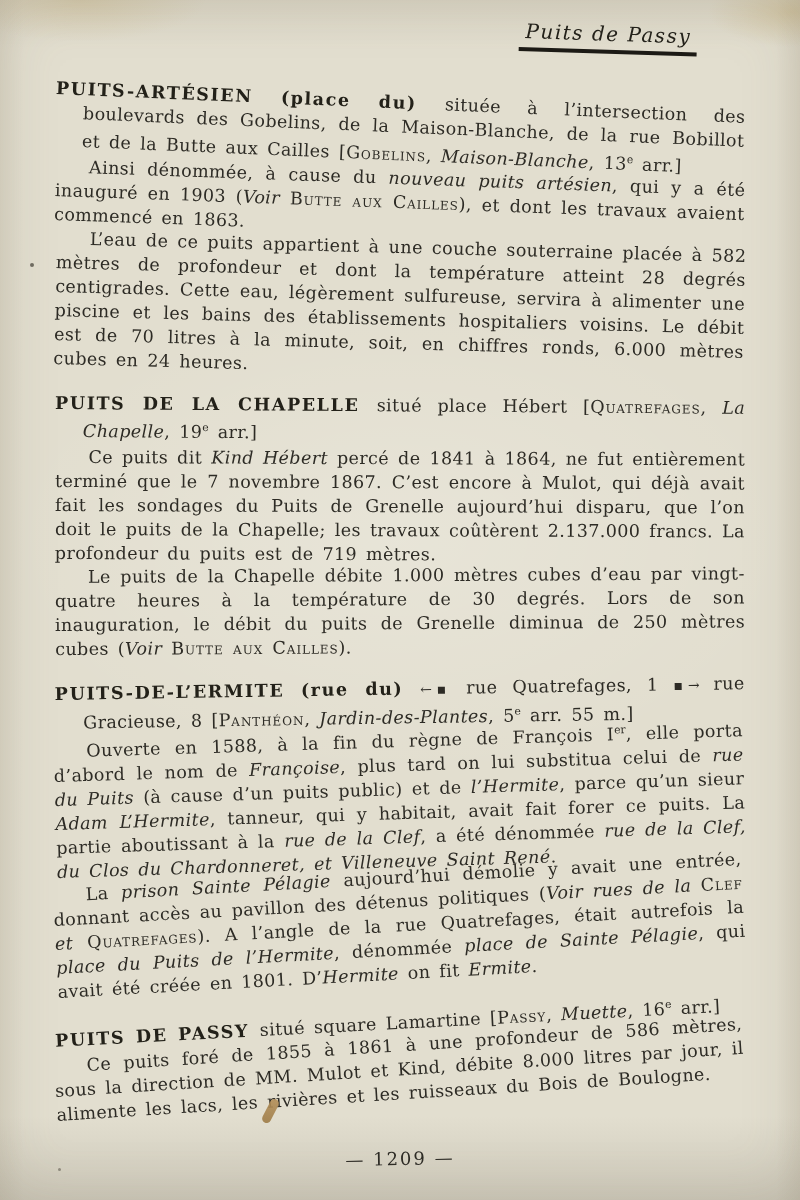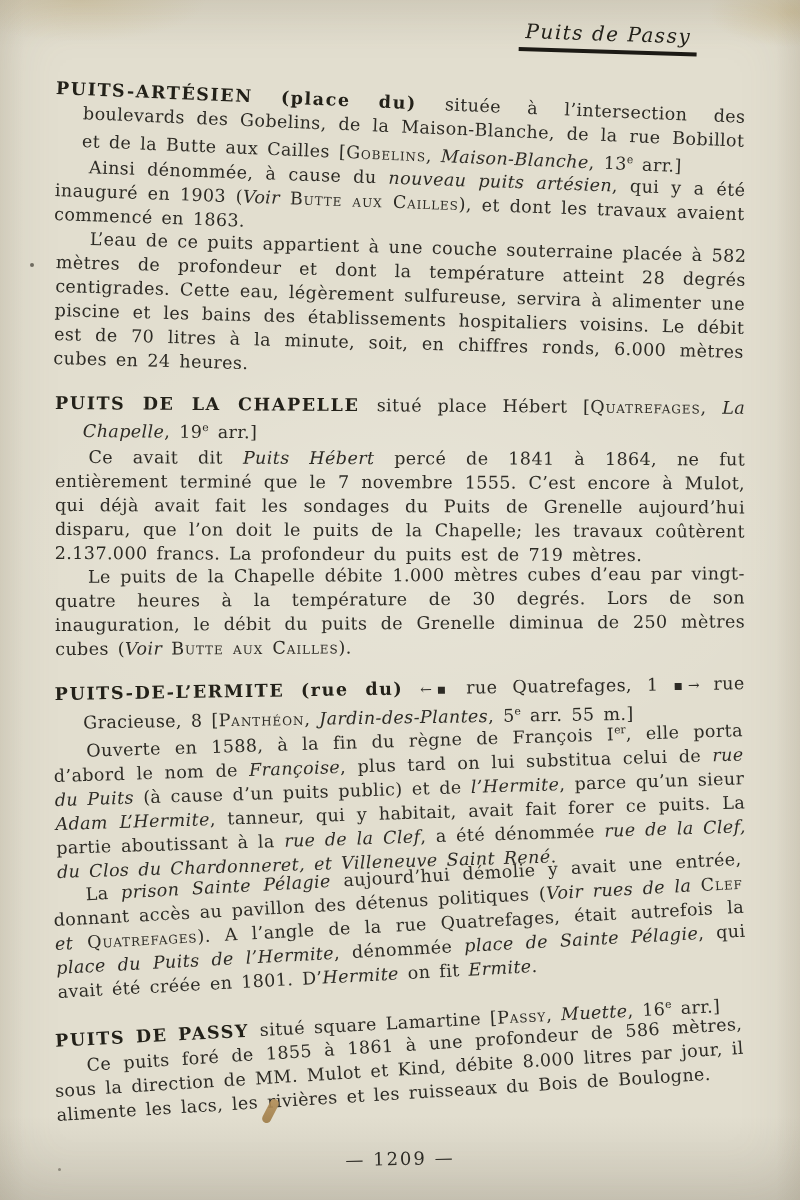--- a/index.html
+++ b/index.html
@@ -112,21 +112,21 @@
     </div>
 
     <section class="entry">
       <div class="entry-head rot-a"><span class="st-b">PUITS-ARTÉSIEN (place du) </span><span>située à l’intersection des boulevards des Gobelins, de la Maison-Blanche, de la rue Bobillot et de la Butte aux Cailles [</span><span class="st-sc">Gobelins</span><span>, </span><span class="st-i">Maison-Blanche</span><span>, 13</span><span class="st-sup">e</span><span> arr.]</span></div>
       <p class="para rot-b"><span>Ainsi dénommée, à cause du </span><span class="st-i">nouveau puits artésien</span><span>, qui y a été inauguré en 1903 (</span><span class="st-i">Voir</span><span> </span><span class="st-sc">Butte aux Cailles</span><span>), et dont les travaux avaient commencé en 1863.</span></p>
       <p class="para rot-c"><span>L’eau de ce puits appartient à une couche souterraine placée à 582 mètres de profondeur et dont la température atteint 28 degrés centigrades. Cette eau, légèrement sulfureuse, servira à alimenter une piscine et les bains des établissements hospitaliers voisins. Le débit est de 70 litres à la minute, soit, en chiffres ronds, 6.000 mètres cubes en 24 heures.</span></p>
     </section>
 
     <section class="entry">
       <div class="entry-head rot-d"><span class="st-b">PUITS DE LA CHAPELLE </span><span>situé place Hébert [</span><span class="st-sc">Quatrefages</span><span>, </span><span class="st-i">La Chapelle</span><span>, 19</span><span class="st-sup">e</span><span> arr.]</span></div>
-      <p class="para rot-e"><span>Ce avait dit </span><span class="st-i">Puits Hébert</span><span> percé de 1841 à 1864, ne fut entièrement terminé que le 7 novembre 1555. C’est encore à Mulot, qui déjà avait fait les sondages du Puits de Grenelle aujourd’hui disparu, que l’on doit le puits de la Chapelle; les travaux coûtèrent 2.137.000 francs. La profondeur du puits est de 719 mètres.</span></p>
+      <p class="para rot-e"><span>Ce puits dit </span><span class="st-i">Kind Hébert</span><span> percé de 1841 à 1864, ne fut entièrement terminé que le 7 novembre 1867. C’est encore à Mulot, qui déjà avait fait les sondages du Puits de Grenelle aujourd’hui disparu, que l’on doit le puits de la Chapelle; les travaux coûtèrent 2.137.000 francs. La profondeur du puits est de 719 mètres.</span></p>
       <p class="para rot-f"><span>Le puits de la Chapelle débite 1.000 mètres cubes d’eau par vingt-quatre heures à la température de 30 degrés. Lors de son inauguration, le débit du puits de Grenelle diminua de 250 mètres cubes (</span><span class="st-i">Voir</span><span> </span><span class="st-sc">Butte aux Cailles</span><span>).</span></p>
     </section>
 
     <section class="entry">
       <div class="entry-head rot-g"><span class="st-b">PUITS-DE-L’ERMITE (rue du) </span><span class="st-sym">←▪</span><span> rue Quatrefages, 1 </span><span class="st-sym">▪→</span><span> rue Gracieuse, 8 [</span><span class="st-sc">Panthéon</span><span>, </span><span class="st-i">Jardin-des-Plantes</span><span>, 5</span><span class="st-sup">e</span><span> arr. 55 m.]</span></div>
       <p class="para rot-h"><span>Ouverte en 1588, à la fin du règne de François I</span><span class="st-sup">er</span><span>, elle porta d’abord le nom de </span><span class="st-i">Françoise</span><span>, plus tard on lui substitua celui de </span><span class="st-i">rue du Puits</span><span> (à cause d’un puits public) et de </span><span class="st-i">l’Hermite</span><span>, parce qu’un sieur </span><span class="st-i">Adam L’Hermite</span><span>, tanneur, qui y habitait, avait fait forer ce puits. La partie aboutissant à la </span><span class="st-i">rue de la Clef</span><span>, a été dénommée </span><span class="st-i">rue de la Clef, du Clos du Chardonneret, et Villeneuve Saint René</span><span>.</span></p>
       <p class="para rot-i"><span>La </span><span class="st-i">prison Sainte Pélagie</span><span> aujourd’hui démolie y avait une entrée, donnant accès au pavillon des détenus politiques (</span><span class="st-i">Voir rues de la</span><span> </span><span class="st-sc">Clef</span><span> </span><span class="st-i">et</span><span> </span><span class="st-sc">Quatrefages</span><span>). A l’angle de la rue Quatrefages, était autrefois la </span><span class="st-i">place du Puits de l’Hermite</span><span>, dénommée </span><span class="st-i">place de Sainte Pélagie</span><span>, qui avait été créée en 1801. D’</span><span class="st-i">Hermite</span><span> on fit </span><span class="st-i">Ermite</span><span>.</span></p>
     </section>
 
     <section class="entry">

